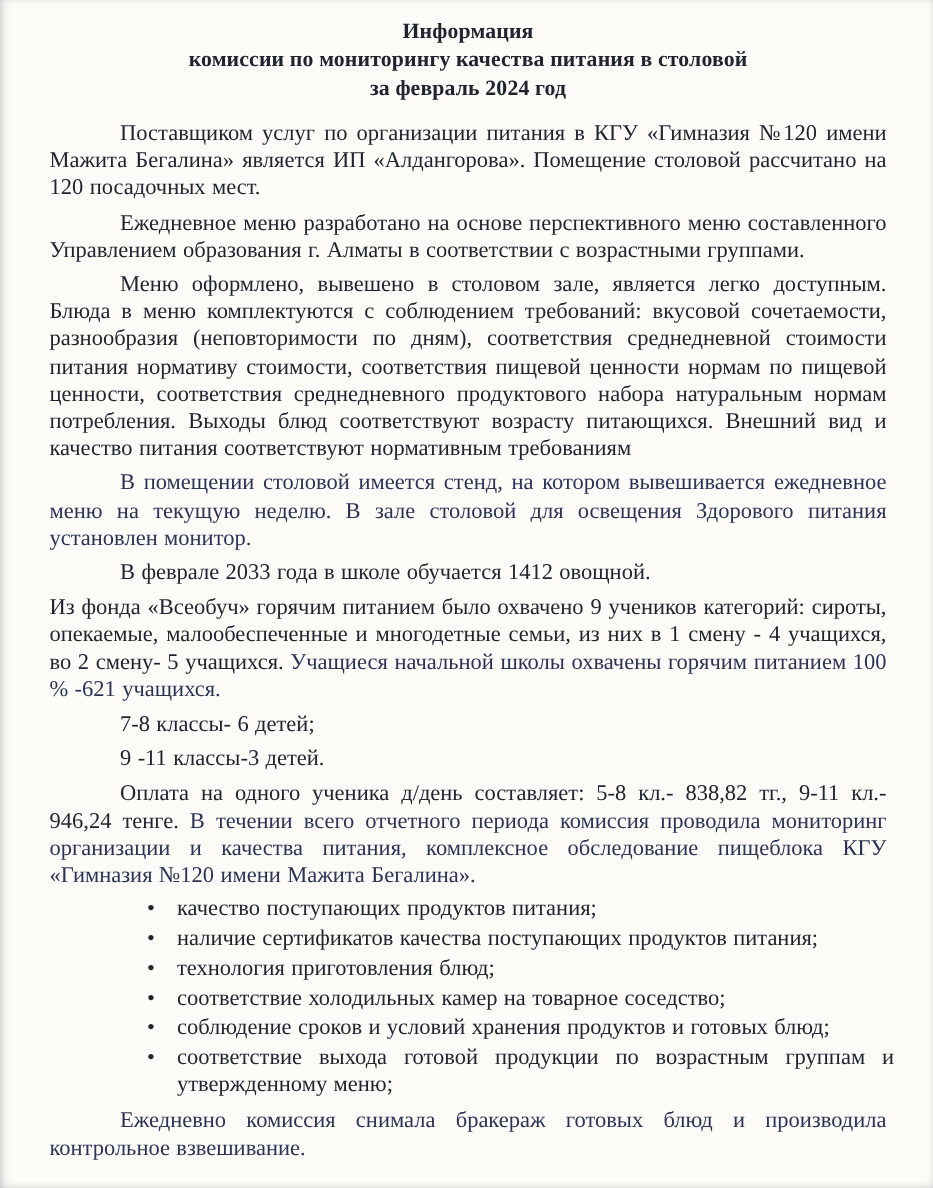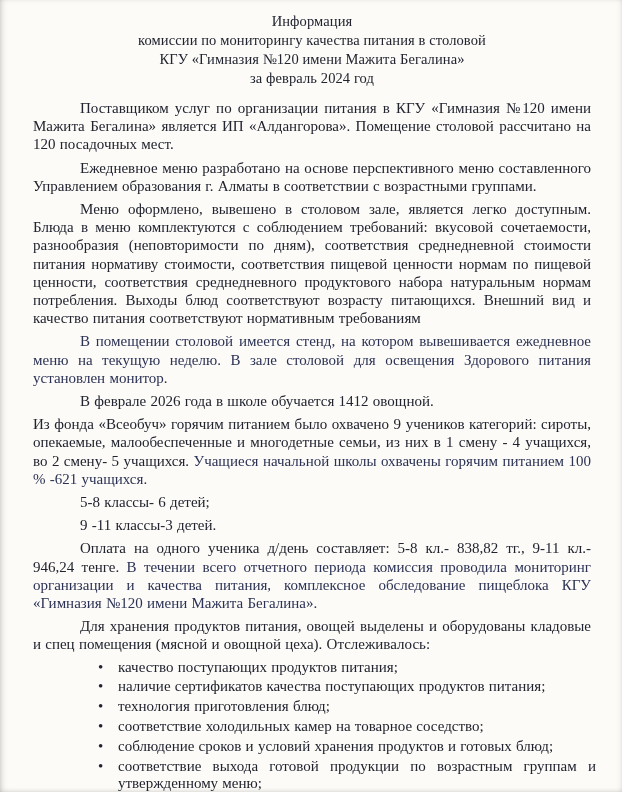--- a/index.html
+++ b/index.html
@@ -18,21 +18,21 @@
     background: var(--paper, #fcfbf8);
     color: var(--ink, #21242f);
     overflow: hidden;
     box-shadow:
       inset 4px 0 7px -4px rgba(60,60,60,.35),
       inset -3px 0 6px -4px rgba(60,60,60,.22),
       inset 0 -3px 6px -4px rgba(60,60,60,.18);
   }
   .title-block {
     text-align: center;
-    font-weight: normal;
+    font-weight: bold;
     font-size: 14.5px;
     line-height: 19px;
     margin: 2px 0 11px 0;
     letter-spacing: .1px;
   }
   .para {
     margin: 5px;
     font-size: 15px;
     line-height: 18.2px;
     text-align: justify;
@@ -64,43 +64,41 @@
   }
 </style>
 </head>
 <body>
 
 <div class="page" style="--paper: #fcfbf8; --ink: #21242f; --ink-blue: #2b3254;">
 
   <header class="title-block">
     <div>Информация</div>
     <div>комиссии по мониторингу качества питания в столовой</div>
-    <div>КГУ «Гимназия №120 имени Мажита Бегалина»</div>
     <div>за февраль 2024 год</div>
   </header>
 
   <p class="para indent">Поставщиком услуг по организации питания в КГУ «Гимназия №120 имени Мажита Бегалина» является ИП «Алдангорова». Помещение столовой рассчитано на 120 посадочных мест.</p>
 
   <p class="para indent">Ежедневное меню разработано на основе перспективного меню составленного Управлением образования г. Алматы в соответствии с возрастными группами.</p>
 
   <p class="para indent">Меню оформлено, вывешено в столовом зале, является легко доступным. Блюда в меню комплектуются с соблюдением требований: вкусовой сочетаемости, разнообразия (неповторимости по дням), соответствия среднедневной стоимости питания нормативу стоимости, соответствия пищевой ценности нормам по пищевой ценности, соответствия среднедневного продуктового набора натуральным нормам потребления. Выходы блюд соответствуют возрасту питающихся. Внешний вид и качество питания соответствуют нормативным требованиям</p>
 
   <p class="para indent ink-blue">В помещении столовой имеется стенд, на котором вывешивается ежедневное меню на текущую неделю. В зале столовой для освещения Здорового питания установлен монитор.</p>
 
-  <p class="para indent"><span>В феврале 2026 года в школе обучается </span><span class="u">1412</span><span> овощной.</span></p>
+  <p class="para indent"><span>В феврале 2033 года в школе обучается </span><span class="u">1412</span><span> овощной.</span></p>
 
   <p class="para"><span>Из фонда «Всеобуч» горячим питанием было охвачено 9 учеников категорий: сироты, опекаемые, малообеспеченные и многодетные семьи, из них в 1 смену - 4 учащихся, во 2 смену- 5 учащихся. </span><span class="ink-blue">Учащиеся начальной школы охвачены горячим питанием 100 % -621 учащихся.</span></p>
 
-  <p class="para indent">5-8 классы- 6 детей;</p>
+  <p class="para indent">7-8 классы- 6 детей;</p>
 
   <p class="para indent">9 -11 классы-3 детей.</p>
 
   <p class="para indent"><span>Оплата на одного ученика д/день составляет: 5-8 кл.- 838,82 тг., 9-11 кл.- 946,24 тенге. </span><span class="ink-blue">В течении всего отчетного периода комиссия проводила мониторинг организации и качества питания, комплексное обследование пищеблока КГУ «Гимназия №120 имени Мажита Бегалина».</span></p>
 
-  <p class="para indent">Для хранения продуктов питания, овощей выделены и оборудованы кладовые и спец помещения (мясной и овощной цеха). Отслеживалось:</p>
 
   <ul class="bullets">
     <li>качество поступающих продуктов питания;</li>
     <li>наличие сертификатов качества поступающих продуктов питания;</li>
     <li>технология приготовления блюд;</li>
     <li>соответствие холодильных камер на товарное соседство;</li>
     <li>соблюдение сроков и условий хранения продуктов и готовых блюд;</li>
     <li>соответствие выхода готовой продукции по возрастным группам и утвержденному меню;</li>
   </ul>
 

